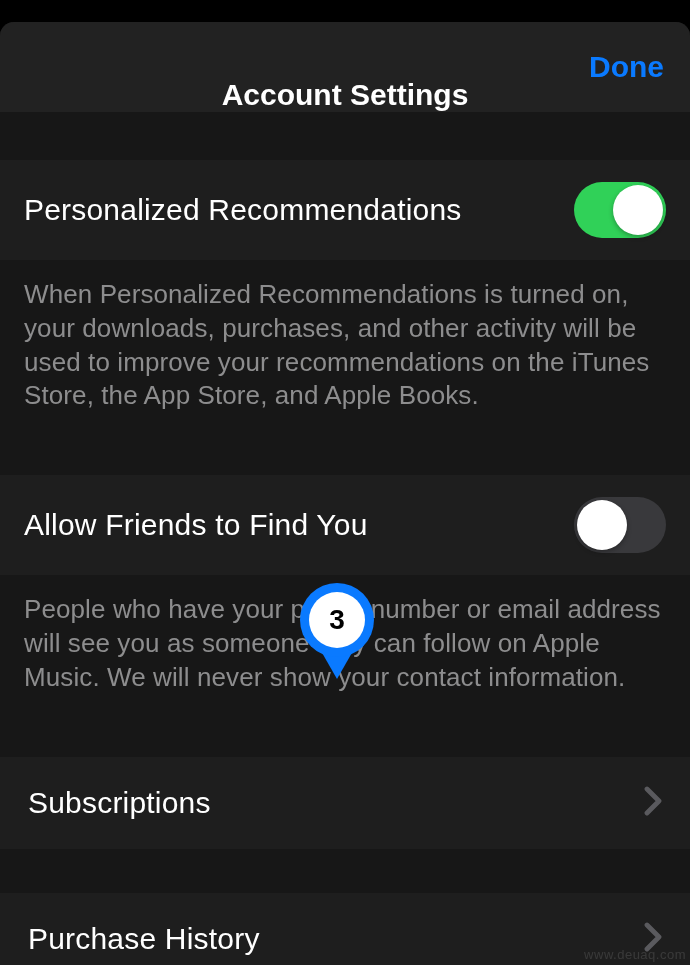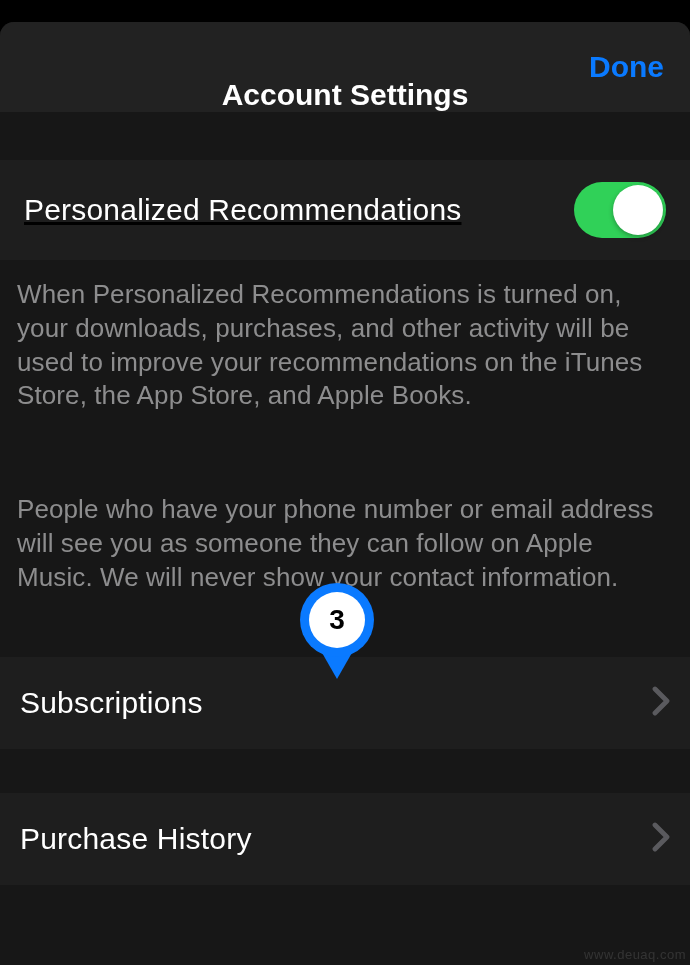--- a/index.html
+++ b/index.html
@@ -54,31 +54,30 @@
       height: 48px;
       background: #171717;
     }
     .row {
       background: #1e1e1e;
       display: flex;
       align-items: center;
       justify-content: space-between;
       padding: 22px 24px 22px 24px;
       min-height: 82px;
-      text-decoration: underline;
     }
     .row-label {
       color: #ffffff;
       font-size: 30px;
       font-weight: 400;
       letter-spacing: 0.2px;
     }
     .description {
       background: #171717;
-      padding: 18px 24px 20px 17px;
+      padding: 18px 24px 20px 24px;
       color: #8d8d8e;
       font-size: 26px;
       line-height: 1.3;
       letter-spacing: 0.1px;
     }
     .spacer-med {
       height: 42px;
       background: #171717;
     }
     .toggle {
@@ -112,21 +111,21 @@
     .chevron {
       color: #5a5a5e;
       font-size: 38px;
       line-height: 1;
     }
     .nav-row {
       background: #1e1e1e;
       display: flex;
       align-items: center;
       justify-content: space-between;
-      padding: 26px 20px;
+      padding: 26px 28px;
       cursor: pointer;
       min-height: 92px;
     }
     .spacer-nav {
       height: 44px;
       background: #171717;
     }
     .annotation {
       position: absolute;
       left: 300px;
@@ -191,20 +190,26 @@
     <div class="row-label">Personalized Recommendations</div>
     <div class="toggle toggle-on">
       <div class="toggle-knob"></div>
     </div>
   </div>
 
   <div class="description">When Personalized Recommendations is turned on, your downloads, purchases, and other activity will be used to improve your recommendations on the iTunes Store, the App Store, and Apple Books.</div>
 
   <div class="spacer-med"></div>
 
+  <div class="row">
+    <div class="row-label">Allow Friends to Find You</div>
+    <div class="toggle toggle-off">
+      <div class="toggle-knob"></div>
+    </div>
+  </div>
 
   <div class="description">People who have your phone number or email address will see you as someone they can follow on Apple Music. We will never show your contact information.</div>
 
   <div class="spacer-med"></div>
 
   <div class="nav-row">
     <div class="row-label">Subscriptions</div>
     <div class="chevron">
       <svg width="18" height="30" viewBox="0 0 12 20" fill="none">
         <path d="M2 2 L10 10 L2 18" stroke="#5a5a5e" stroke-width="3.2" stroke-linecap="round" stroke-linejoin="round"></path>

